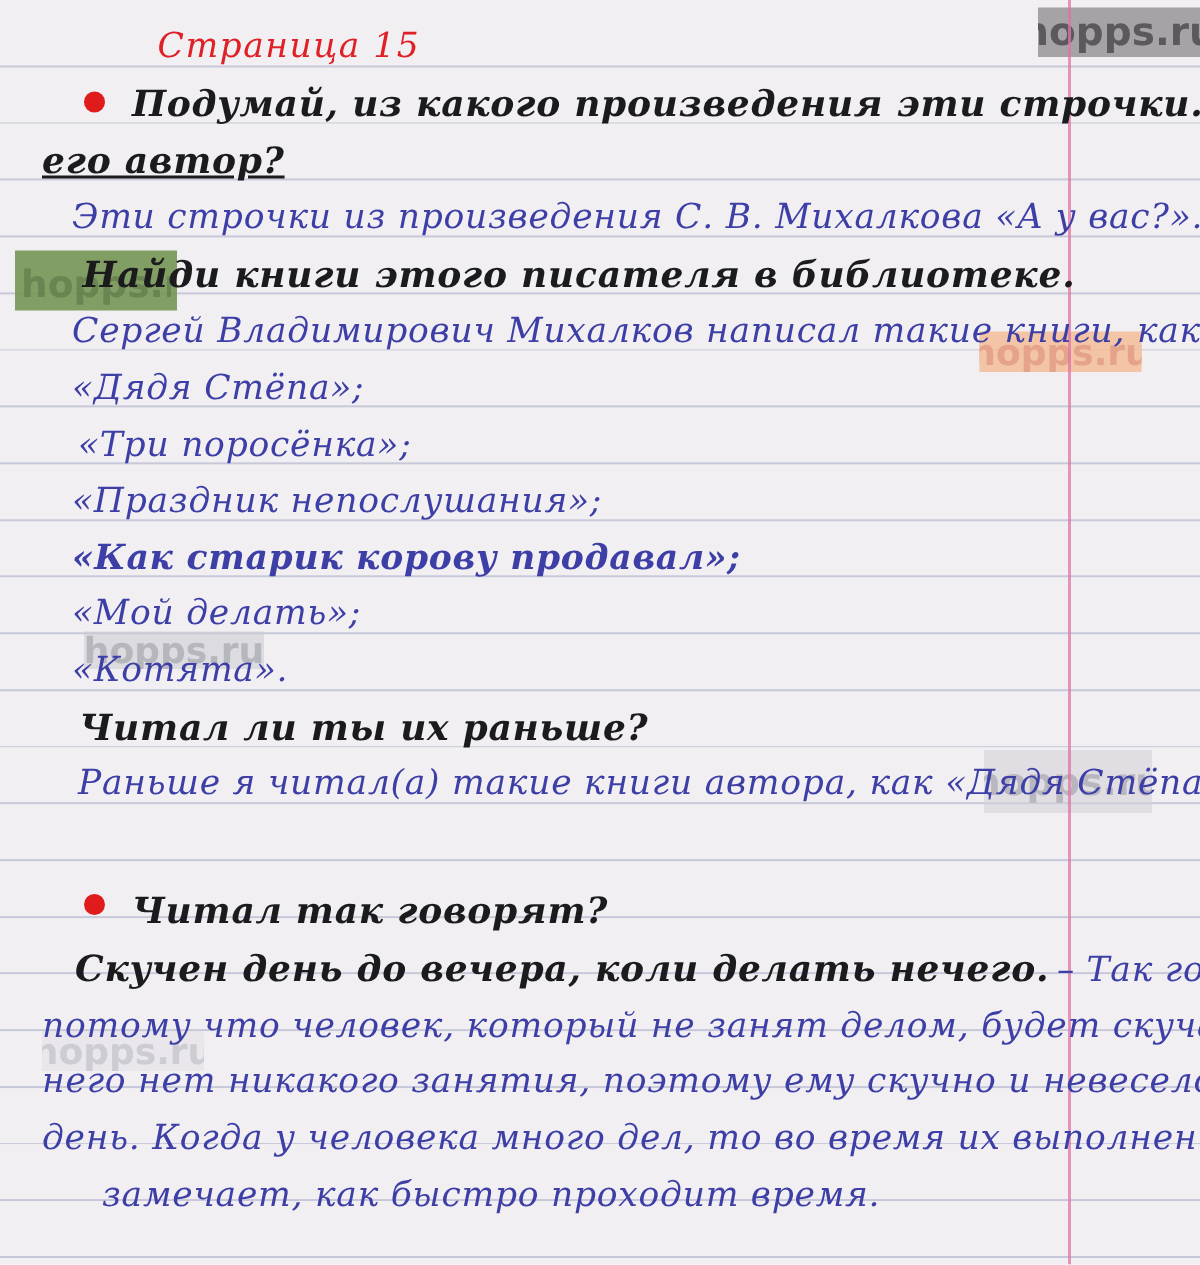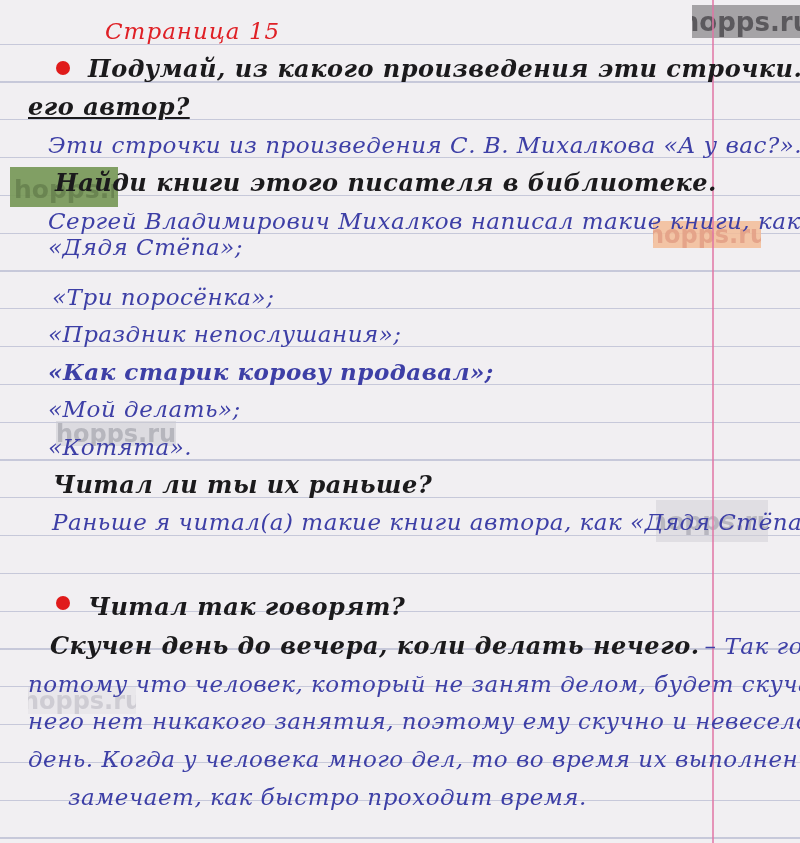--- a/index.html
+++ b/index.html
@@ -61,21 +61,21 @@
   <div class="row q" style="left:88px;top:50px;">Подумай, из какого произведения эти строчки. Кто</div>
   <div class="row q" style="left:28px;top:88px;text-decoration:underline;">его автор?</div>
 
   <div class="row blue" style="left:48px;top:126px;"></div>
   <div class="row blue" style="left:48px;top:126px;">Эти строчки из произведения С. В. Михалкова «А у вас?».</div>
 
   <div class="row q" style="left:55px;top:164px;">Найди книги этого писателя в библиотеке.</div>
 
   <div class="row blue" style="left:48px;top:202px;">Сергей Владимирович Михалков написал такие книги, как:</div>
 
-  <div class="row blue" style="left:48px;top:228px;">«Дядя Стёпа»;</div>
+  <div class="row blue" style="left:48px;top:240px;">«Дядя Стёпа»;</div>
   <div class="row blue" style="left:52px;top:278px;">«Три поросёнка»;</div>
   <div class="row blue" style="left:48px;top:315px;font-style:italic;">«Праздник непослушания»;</div>
   <div class="row blue" style="left:48px;top:353px;font-weight:bold;">«Как старик корову продавал»;</div>
   <div class="row blue" style="left:48px;top:390px;">«Мой делать»;</div>
   <div class="row q" style="left:53px;top:466px;">Читал ли ты их раньше?</div>
 
   <div class="row blue" style="left:48px;top:428px;">«Котята».</div>
 
   <div class="row blue" style="left:52px;top:503px;">Раньше я читал(а) такие книги автора, как «Дядя Стёпа»,</div>
 

